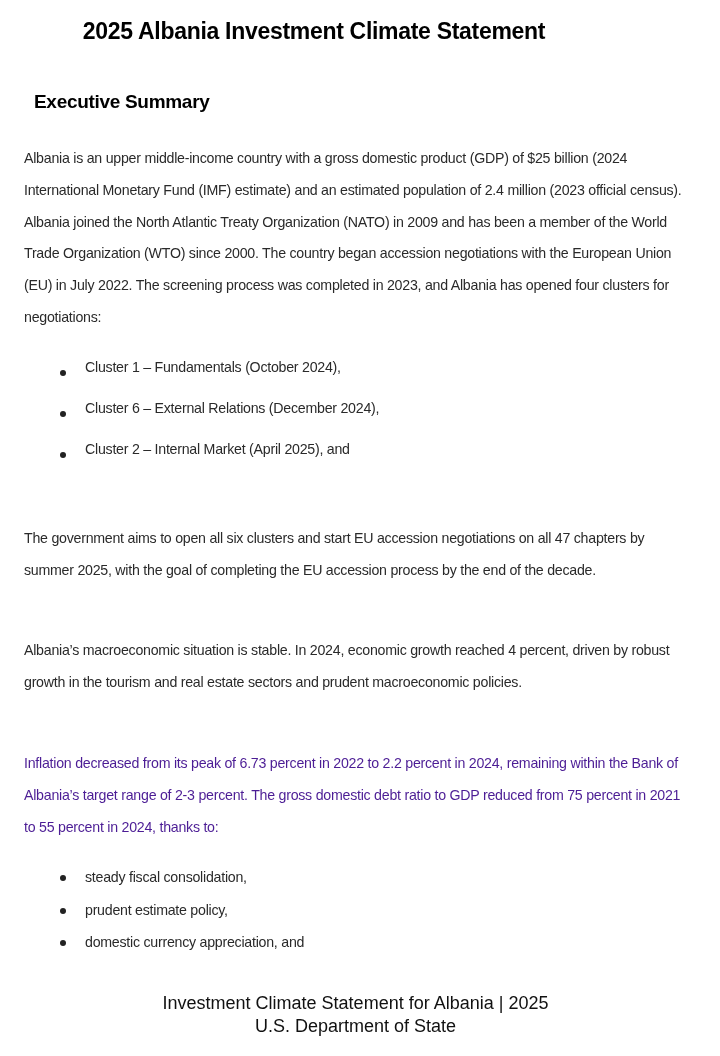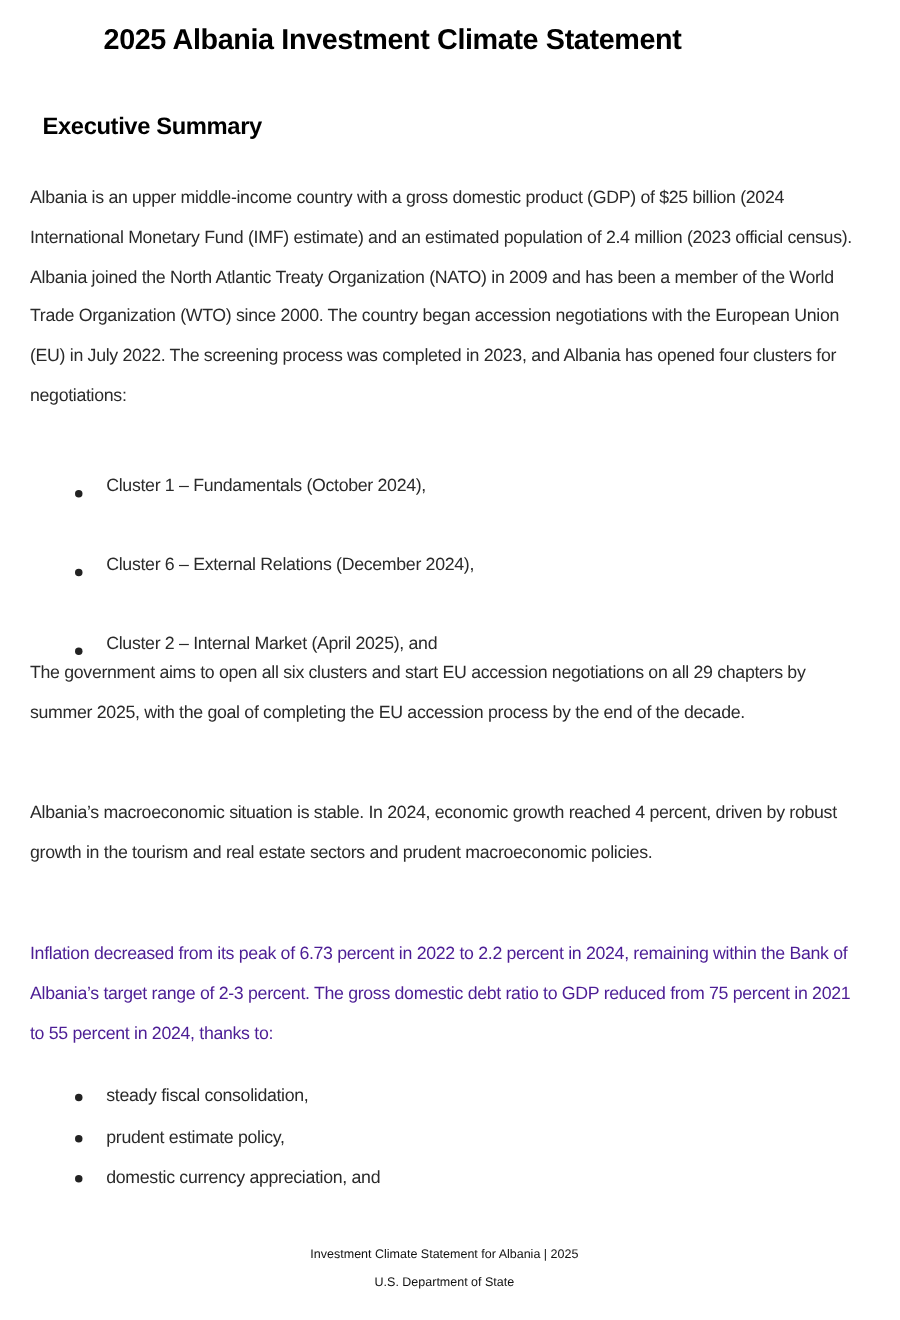--- a/index.html
+++ b/index.html
@@ -28,44 +28,44 @@
     ul.bullets {
       position: absolute; left: 34px; margin: 0; padding: 0; list-style: none;
       font-size: 14.2px; color: #2a2a2a; letter-spacing: -0.25px;
     }
     ul.bullets li { position: relative; padding-left: 51px; }
     ul.bullets li .dot {
       position: absolute; left: 26px; top: 50%; width: 6px; height: 6px;
       margin-top: -3px; border-radius: 50%; background: #222;
     }
     .list1 { top: 352px; }
-    .list1 li { height: 41px; line-height: 30px; margin-top: 22px; }
+    .list1 li { height: 41px; line-height: 30px; }
     .list2 { top: 862px; }
     .list2 li { height: 32.5px; line-height: 30px; }
     .footer {
       position: absolute; left: 0; top: 992px; width: 711px; text-align: center;
-      font-size: 10px; line-height: 23px; color: #111;
+      font-size: 18px; line-height: 23px; color: #111;
     }
   </style>
 </head>
 <body>
 
 <div>
   <div class="title">2025 Albania Investment Climate Statement</div>
   <div class="section-heading">Executive Summary</div>
 
   <p class="para p1">Albania is an upper middle-income country with a gross domestic product (GDP) of $25 billion (2024 International Monetary Fund (IMF) estimate) and an estimated population of 2.4 million (2023 official census).  Albania joined the North Atlantic Treaty Organization (NATO) in 2009 and has been a member of the World Trade Organization (WTO) since 2000.  The country began accession negotiations with the European Union (EU) in July 2022.  The screening process was completed in 2023, and Albania has opened four clusters for negotiations:</p>
 
   <ul class="bullets list1">
     <li><span class="dot"></span><span>Cluster 1 – Fundamentals (October 2024),</span></li>
     <li><span class="dot"></span><span>Cluster 6 – External Relations (December 2024),</span></li>
     <li><span class="dot"></span><span>Cluster 2 – Internal Market (April 2025), and</span></li>
   </ul>
 
-  <p class="para p2">The government aims to open all six clusters and start EU accession negotiations on all 29 chapters by summer 2025, with the goal of completing the EU accession process by the end of the decade.</p>
+  <p class="para p2">The government aims to open all six clusters and start EU accession negotiations on all 47 chapters by summer 2025, with the goal of completing the EU accession process by the end of the decade.</p>
   <p class="para p3">Albania’s macroeconomic situation is stable.  In 2024, economic growth reached 4 percent, driven by robust growth in the tourism and real estate sectors and prudent macroeconomic policies.</p>
   <p class="para p4 dark">Inflation decreased from its peak of 6.73 percent in 2022 to 2.2 percent in 2024, remaining within the Bank of Albania’s target range of 2-3 percent.  The gross domestic debt ratio to GDP reduced from 75 percent in 2021 to 55 percent in 2024, thanks to:</p>
 
   <ul class="bullets list2">
     <li><span class="dot"></span><span>steady fiscal consolidation,</span></li>
     <li><span class="dot"></span><span>prudent estimate policy,</span></li>
     <li><span class="dot"></span><span>domestic currency appreciation, and</span></li>
   </ul>
 
   <div class="footer">

